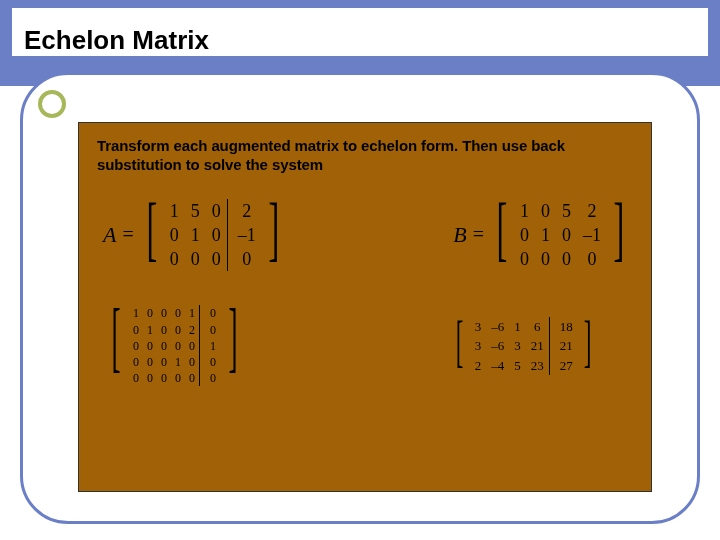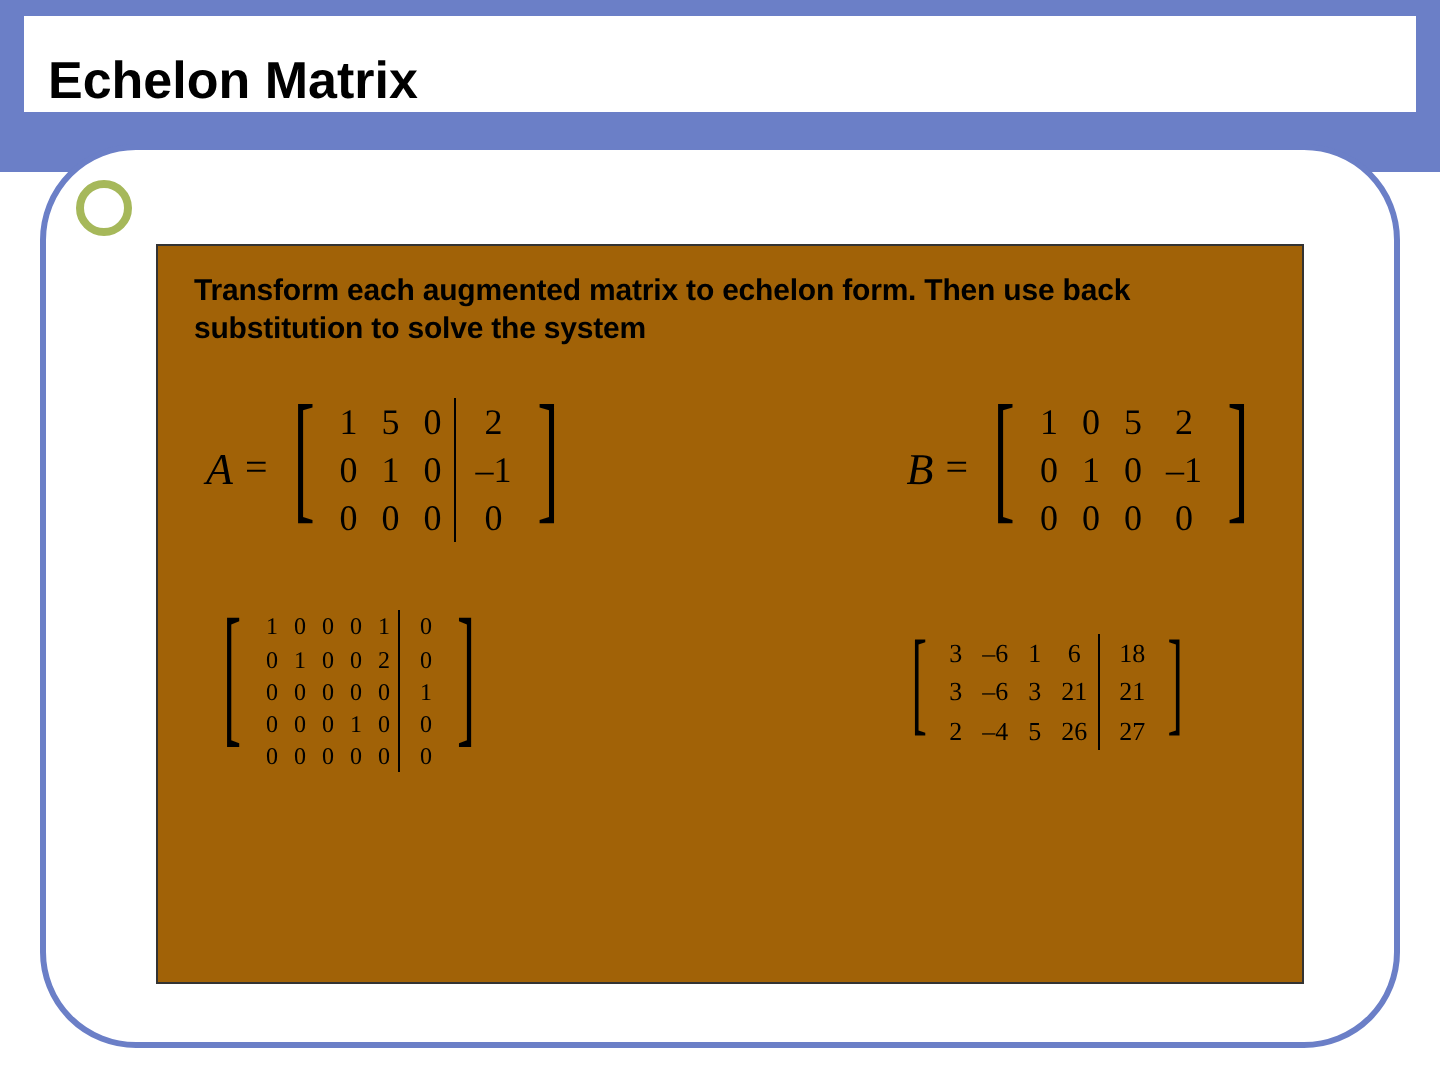--- a/index.html
+++ b/index.html
@@ -279,21 +279,21 @@
                 <td>3</td>
                 <td>–6</td>
                 <td>3</td>
                 <td>21</td>
                 <td class="bar">21</td>
               </tr>
           <tr>
                 <td>2</td>
                 <td>–4</td>
                 <td>5</td>
-                <td>26</td>
+                <td>23</td>
                 <td class="bar">27</td>
               </tr>
         </tbody>
           </table>
       </div>
       <span class="bracket">]</span>
     </div>
 
   </div>
 

